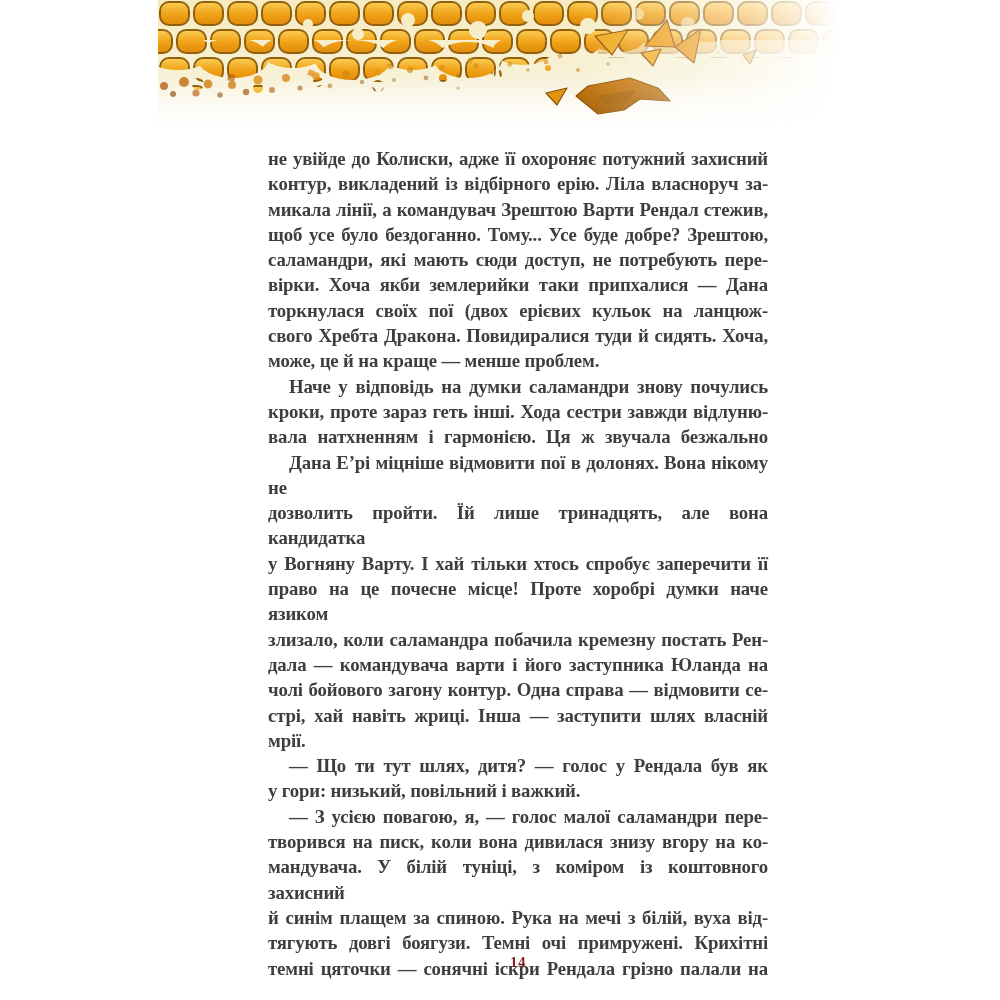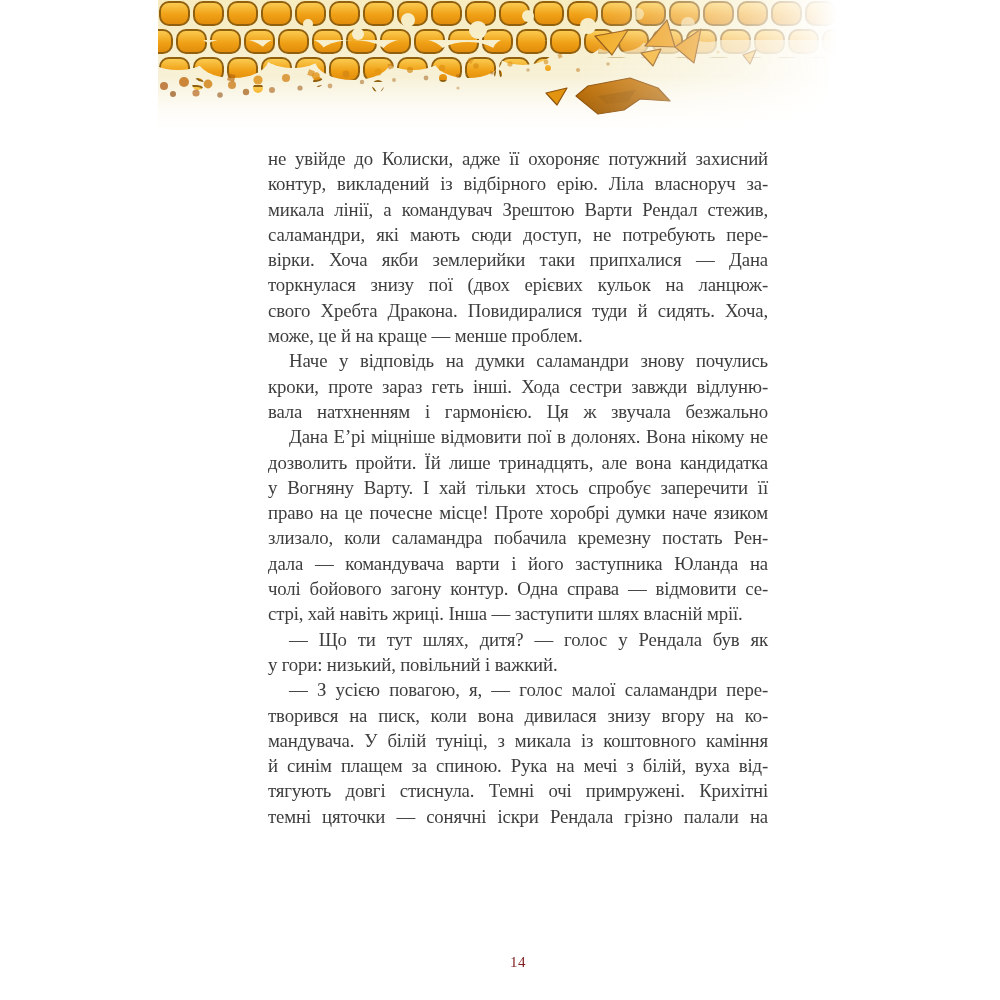--- a/index.html
+++ b/index.html
@@ -3,20 +3,21 @@
 <meta charset="utf-8">
 <style>
   html, body { margin: 0; padding: 0; background: #ffffff; }
   .page {
     position: relative;
     width: 1000px;
     height: 1000px;
     background: #ffffff;
     overflow: hidden;
     font-family: "Liberation Serif", "DejaVu Serif", serif;
+    font-weight: bold;
   }
   .header-art {
     position: absolute;
     left: 158px;
     top: 0;
     display: block;
   }
   .text-block {
     position: absolute;
     left: 268px;
@@ -177,23 +178,24 @@
         <polygon points="585,55 598,50 592,64" fill="#F3B63B" opacity=".8"></polygon>
       </g>
     </g>
   </svg>
 
   <main class="text-block">
       <p class="para">
         <span class="line first">не увійде до Колиски, адже її охороняє потужний захисний</span>
         <span class="line">контур, викладений із відбірного ерію. Ліла власноруч за-</span>
         <span class="line">микала лінії, а командувач Зрештою Варти Рендал стежив,</span>
+        <span class="line">щоб усе було бездоганно. Тому... Усе буде добре? Зрештою,</span>
         <span class="line">саламандри, які мають сюди доступ, не потребують пере-</span>
         <span class="line">вірки. Хоча якби землерийки таки припхалися — Дана</span>
-        <span class="line">торкнулася знизу пої (двох ерієвих кульок на ланцюж-</span>
+        <span class="line">торкнулася своїх пої (двох ерієвих кульок на ланцюж-</span>
         <span class="line">свого Хребта Дракона. Повидиралися туди й сидять. Хоча,</span>
         <span class="line last">може, це й на краще — менше проблем.</span>
       </p>
       <p class="para indent">
         <span class="line first">Наче у відповідь на думки саламандри знову почулись</span>
         <span class="line">кроки, проте зараз геть інші. Хода сестри завжди відлуню-</span>
         <span class="line">вала натхненням і гармонією. Ця ж звучала безжально</span>
       </p>
       <p class="para indent">
         <span class="line first">Дана Е’рі міцніше відмовити пої в долонях. Вона нікому не</span>
@@ -205,22 +207,22 @@
         <span class="line">чолі бойового загону контур. Одна справа — відмовити се-</span>
         <span class="line last">стрі, хай навіть жриці. Інша — заступити шлях власній мрії.</span>
       </p>
       <p class="para indent">
         <span class="line first">— Що ти тут шлях, дитя? — голос у Рендала був як</span>
         <span class="line last">у гори: низький, повільний і важкий.</span>
       </p>
       <p class="para indent">
         <span class="line first">— З усією повагою, я, — голос малої саламандри пере-</span>
         <span class="line">творився на писк, коли вона дивилася знизу вгору на ко-</span>
-        <span class="line">мандувача. У білій туніці, з микала із коштовного каміння</span>
+        <span class="line">мандувача. У білій туніці, з коміром із коштовного захисний</span>
         <span class="line">й синім плащем за спиною. Рука на мечі з білій, вуха від-</span>
-        <span class="line">тягують довгі стиснула. Темні очі примружені. Крихітні</span>
+        <span class="line">тягують довгі боягузи. Темні очі примружені. Крихітні</span>
         <span class="line">темні цяточки — сонячні іскри Рендала грізно палали на</span>
       </p>
     </main>
 
   <div class="page-number">14</div>
 
 </div>
 
 </body></html>

